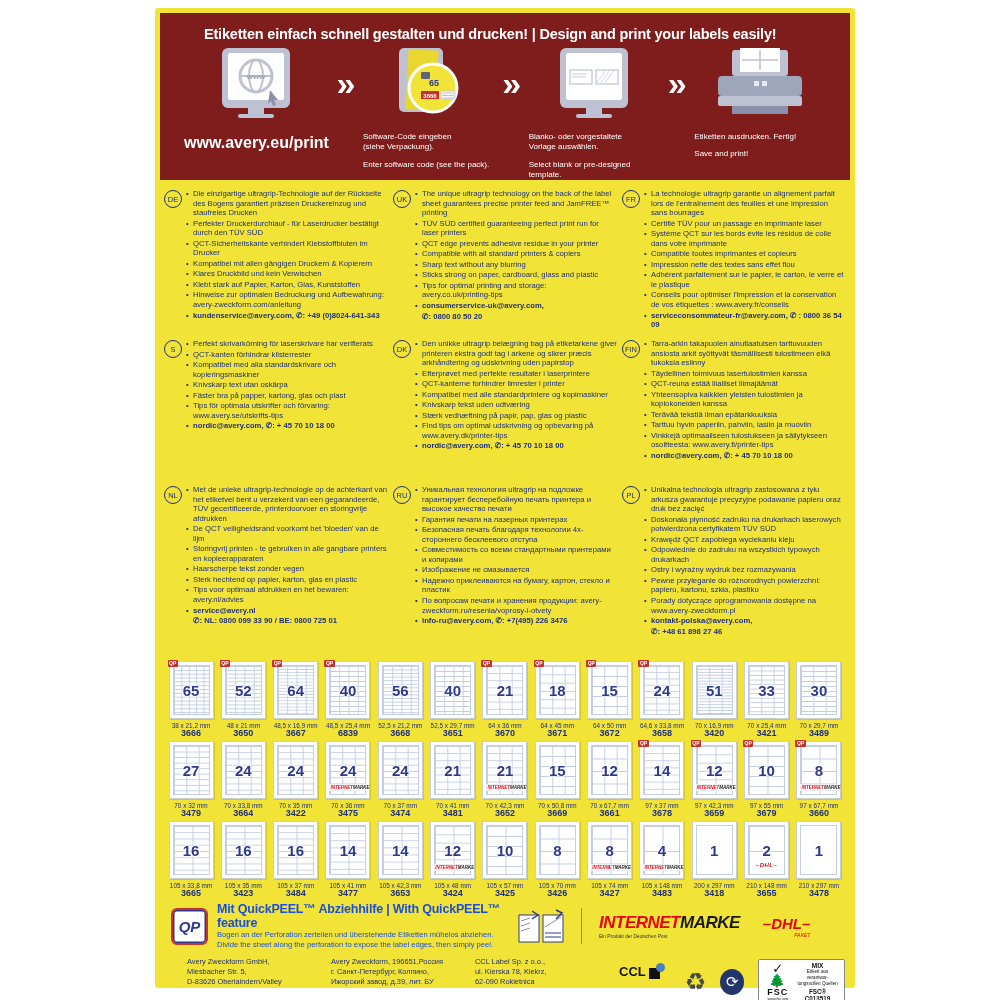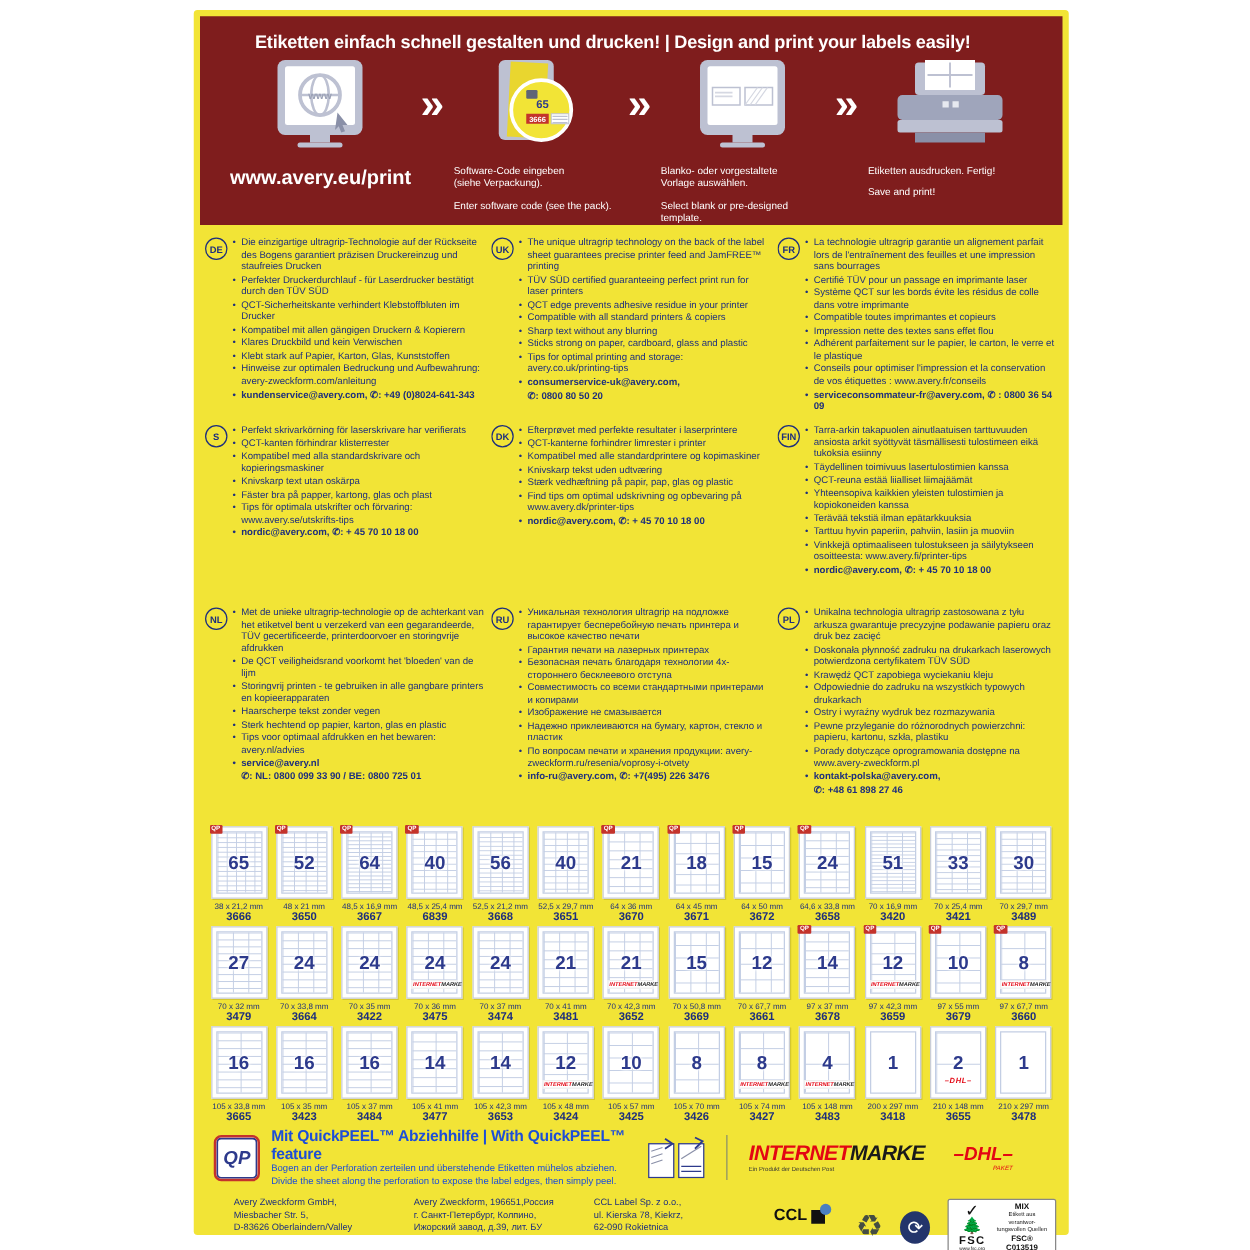--- a/index.html
+++ b/index.html
@@ -17,21 +17,21 @@
   .chev{width:34px;font-size:34px;font-weight:bold;color:#fff;line-height:70px;text-align:center;flex:0 0 auto;}
   .cap-big{font-size:16px;font-weight:bold;margin-top:8px;text-align:center;}
   .cap{font-size:8px;line-height:1.3;margin-top:6px;}
   .cap-en{font-size:8px;line-height:1.3;margin-top:7px;}
 
   
   .langs{display:grid;grid-template-columns:1fr 1fr 1fr;grid-template-rows:150px 146px 172px;
          padding:9px 9px 0;column-gap:5px;}
   .lang{display:flex;gap:4px;overflow:hidden;}
   .badge{width:16px;height:16px;border:1.6px solid #1E2F7D;border-radius:50%;color:#1E2F7D;
-         font-weight:bold;font-size:7.5px;display:flex;align-items:center;justify-content:center;
+         font-weight:normal;font-size:7.5px;display:flex;align-items:center;justify-content:center;
          flex:0 0 auto;margin-top:1px;}
   .bullets{margin:0;padding:0;list-style:none;color:#1E2F7D;font-size:7.7px;line-height:1.24;}
   .bullets li{padding-left:7px;position:relative;margin-bottom:1px;}
   .bullets li::before{content:"•";position:absolute;left:0;top:0;}
   .bullets li.contact{font-weight:bold;}
   .bullets li.nob::before{content:"";}
 
   
   .fmts{padding:4px 12px 0;}
   .frow{display:flex;justify-content:space-between;height:80px;}
@@ -234,20 +234,21 @@
           <li>Kompatibel med alla standardskrivare och kopieringsmaskiner</li>
           <li>Knivskarp text utan oskärpa</li>
           <li>Fäster bra på papper, kartong, glas och plast</li>
           <li>Tips för optimala utskrifter och förvaring: www.avery.se/utskrifts-tips</li>
           <li class="contact">nordic@avery.com, ✆: + 45 70 10 18 00</li>
         </ul>
       </div>
       <div class="lang">
         <div class="badge">DK</div>
         <ul class="bullets">
+          <li>Den unikke ultragrip belægning bag på etiketarkene giver printeren ekstra godt tag i arkene og sikrer præcis arkhåndtering og udskrivning uden papirstop</li>
           <li>Efterprøvet med perfekte resultater i laserprintere</li>
           <li>QCT-kanterne forhindrer limrester i printer</li>
           <li>Kompatibel med alle standardprintere og kopimaskiner</li>
           <li>Knivskarp tekst uden udtværing</li>
           <li>Stærk vedhæftning på papir, pap, glas og plastic</li>
           <li>Find tips om optimal udskrivning og opbevaring på www.avery.dk/printer-tips</li>
           <li class="contact">nordic@avery.com, ✆: + 45 70 10 18 00</li>
         </ul>
       </div>
       <div class="lang">

